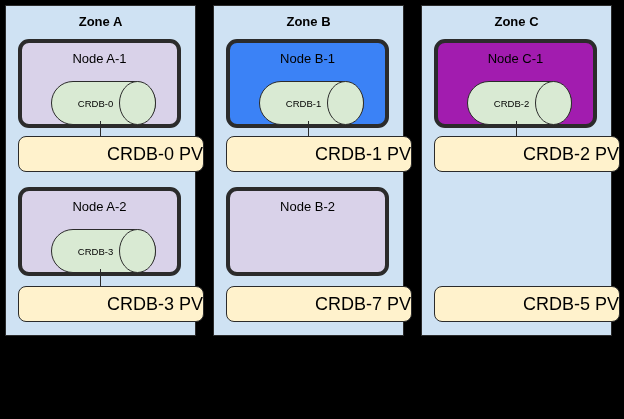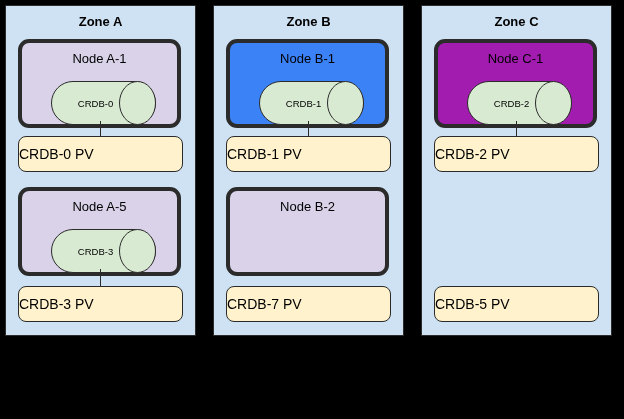--- a/index.html
+++ b/index.html
@@ -4,41 +4,41 @@
 <style>
   html,body{margin:0;padding:0;background:#000;}
   #canvas{
     position:relative;width:624px;height:419px;background:#000;
     overflow:hidden;font-family:"Liberation Sans",sans-serif;color:#000;
   }
   .zone{position:absolute;top:5px;width:191px;height:331px;border:1px solid #2b2b2b;box-sizing:border-box;}
   .zone-label{text-align:center;padding-top:9px;font-size:13px;line-height:14px;font-weight:bold;}
   .node{position:absolute;left:12px;width:163px;height:89px;border:4px solid #a16207;border-radius:11px;box-sizing:border-box;}
   .node-label{text-align:center;padding-top:9px;font-size:13px;line-height:14px;}
-  .pv{position:absolute;left:12px;width:165px;height:36px;border:1px solid #2b2b2b;border-radius:8px;
-      box-sizing:border-box;display:flex;align-items:center;justify-content:flex-start;font-size:14px;}
+  .pv{position:absolute;left:12px;width:186px;height:36px;border:1px solid #2b2b2b;border-radius:8px;
+      box-sizing:border-box;display:flex;align-items:center;justify-content:flex-end;font-size:18px;}
   .pod-svg{position:absolute;left:29px;top:38px;}
   .conn{position:absolute;left:94px;width:1px;background:#1a1a1a;}
 </style>
 </head>
 <body>
 
 <div id="canvas" style="background: rgb(0, 0, 0);">
     <div class="zone" style="left: 5px; background: rgb(207, 226, 243); border-color: rgb(43, 43, 43);">
       <div class="zone-label">Zone A</div>
       <div class="node" style="top: 33px; background: rgb(217, 210, 233); border-color: rgb(43, 43, 43);">
         <div class="node-label">Node A-1</div>
         <svg class="pod-svg" width="105" height="44" viewBox="0 0 105 44">
           <rect x="0.5" y="0.5" width="104" height="43" rx="21.5" fill="#d9ead3" stroke="#2b2b2b"></rect>
           <ellipse cx="86.5" cy="22" rx="18" ry="21.5" fill="#d9ead3" stroke="#2b2b2b"></ellipse>
           <text x="44.5" y="25.5" text-anchor="middle" font-size="9.5" fill="#000">CRDB-0</text>
         </svg>
       </div>
       <div class="node" style="top: 181px; background: rgb(217, 210, 233); border-color: rgb(43, 43, 43);">
-        <div class="node-label">Node A-5</div>
+        <div class="node-label">Node A-2</div>
         <svg class="pod-svg" width="105" height="44" viewBox="0 0 105 44">
           <rect x="0.5" y="0.5" width="104" height="43" rx="21.5" fill="#d9ead3" stroke="#2b2b2b"></rect>
           <ellipse cx="86.5" cy="22" rx="18" ry="21.5" fill="#d9ead3" stroke="#2b2b2b"></ellipse>
           <text x="44.5" y="25.5" text-anchor="middle" font-size="9.5" fill="#000">CRDB-3</text>
         </svg>
       </div>
       <div class="conn" style="top: 115px; height: 15px; background: rgb(43, 43, 43);"></div>
       <div class="pv" style="top: 130px; background: rgb(255, 242, 204); border-color: rgb(43, 43, 43);">
         <span>CRDB-0 PV</span>
       </div>

